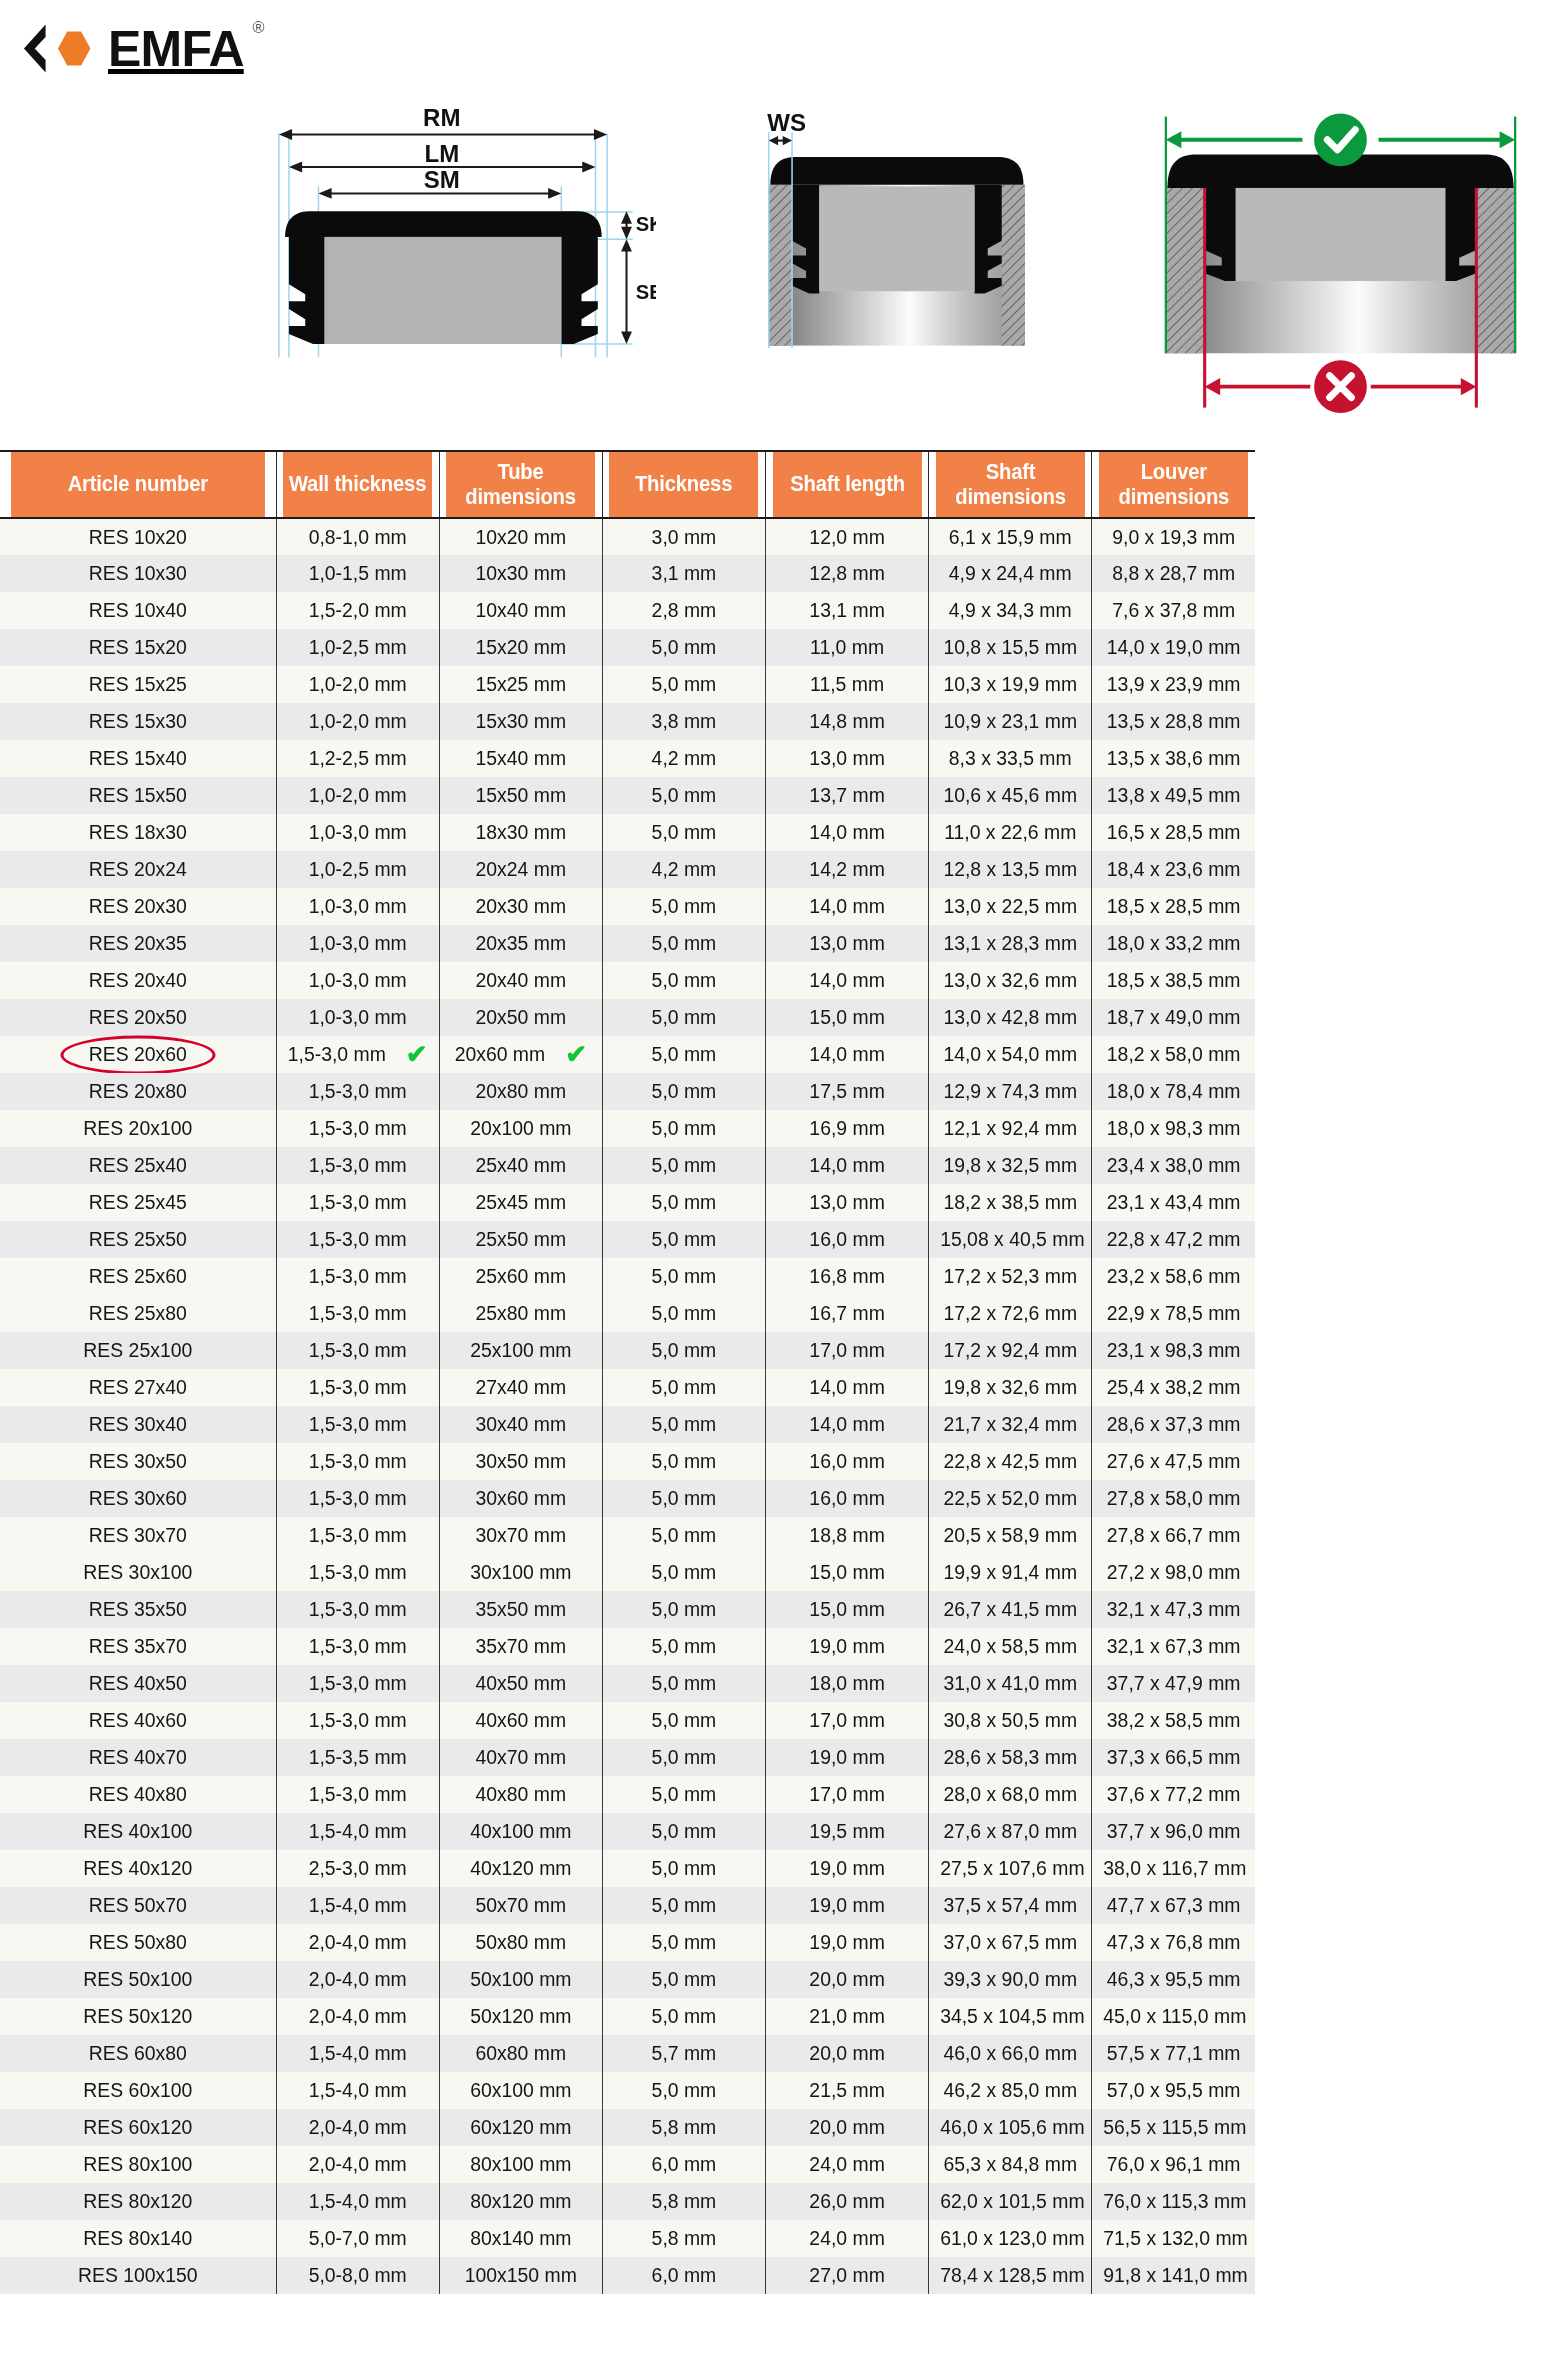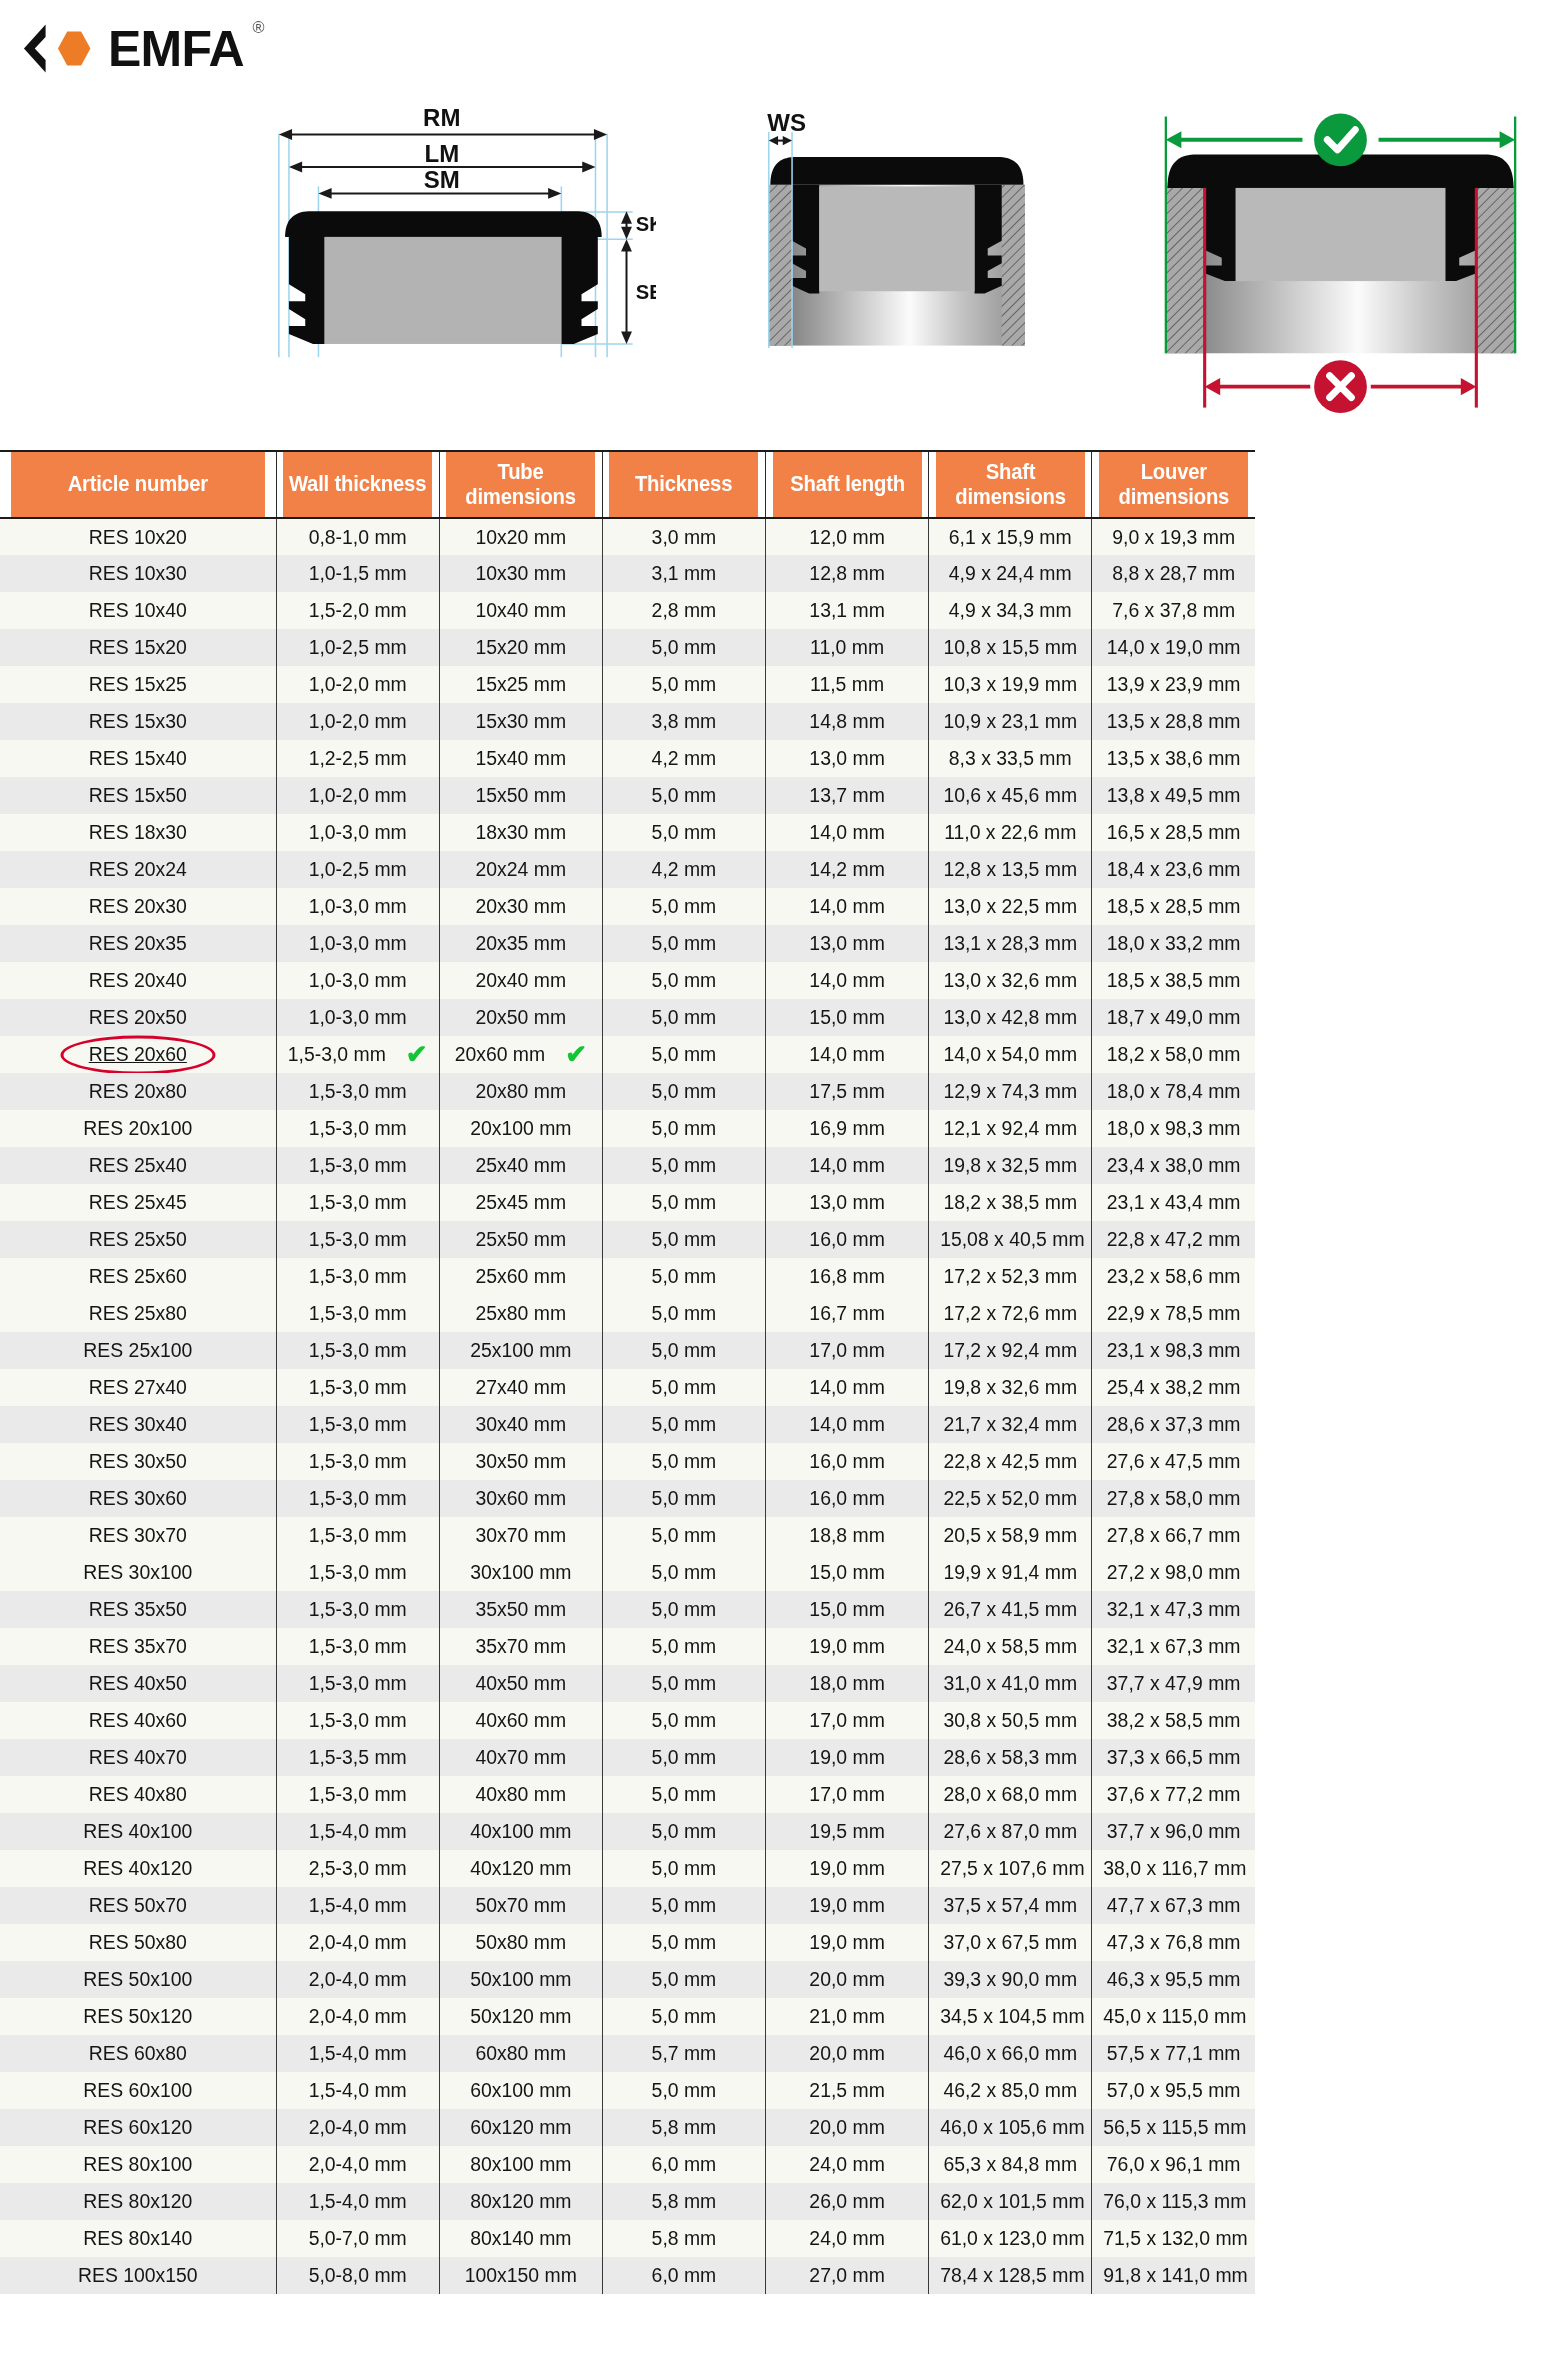--- a/index.html
+++ b/index.html
@@ -4,21 +4,21 @@
 <style>
   * { box-sizing: border-box; margin: 0; padding: 0; }
   html, body {
     width: 1553px;
     background: #ffffff;
     font-family: "Liberation Sans", sans-serif;
   }
   body { width: 1553px; height: 2377px; overflow: hidden; position: relative; }
 
   
-  .logo-bar { padding: 23px 16px 0 22px; height: 85px; }
+  .logo-bar { padding: 23px 16px 0 22px; height: 85px; text-decoration: underline; }
   .logo { display: flex; align-items: center; gap: 11px; }
   .logo-mark { position: relative; width: 75px; height: 51px; flex: 0 0 75px; }
   .logo-text {
     font-family: "Liberation Sans", sans-serif;
     font-weight: bold;
     font-size: 50px;
     letter-spacing: -0.8px;
     color: #111111;
     line-height: 1;
     position: relative;
@@ -88,21 +88,21 @@
     border-right: 1.6px solid #3a3a3a;
     position: relative;
   }
   table.spec tbody td:first-child { border-left: none; margin-left: 36px; }
   table.spec tbody td:last-child { border-right: none; }
 
   tbody tr.odd  td { background: #f8f8f3; }
   tbody tr.even td { background: #eaeaea; }
 
   
-  .cell-inner { position: relative; display: inline-block; text-decoration: underline; }
+  .cell-inner { position: relative; display: inline-block; }
   .ellipse-mark {
     position: absolute;
     left: 50%; top: 50%;
     transform: translate(-50%, -50%);
     width: 155px; height: 39px;
     border: 3.9px solid #d6002a;
     border-radius: 50%;
     pointer-events: none;
   }
   .check-mark {

